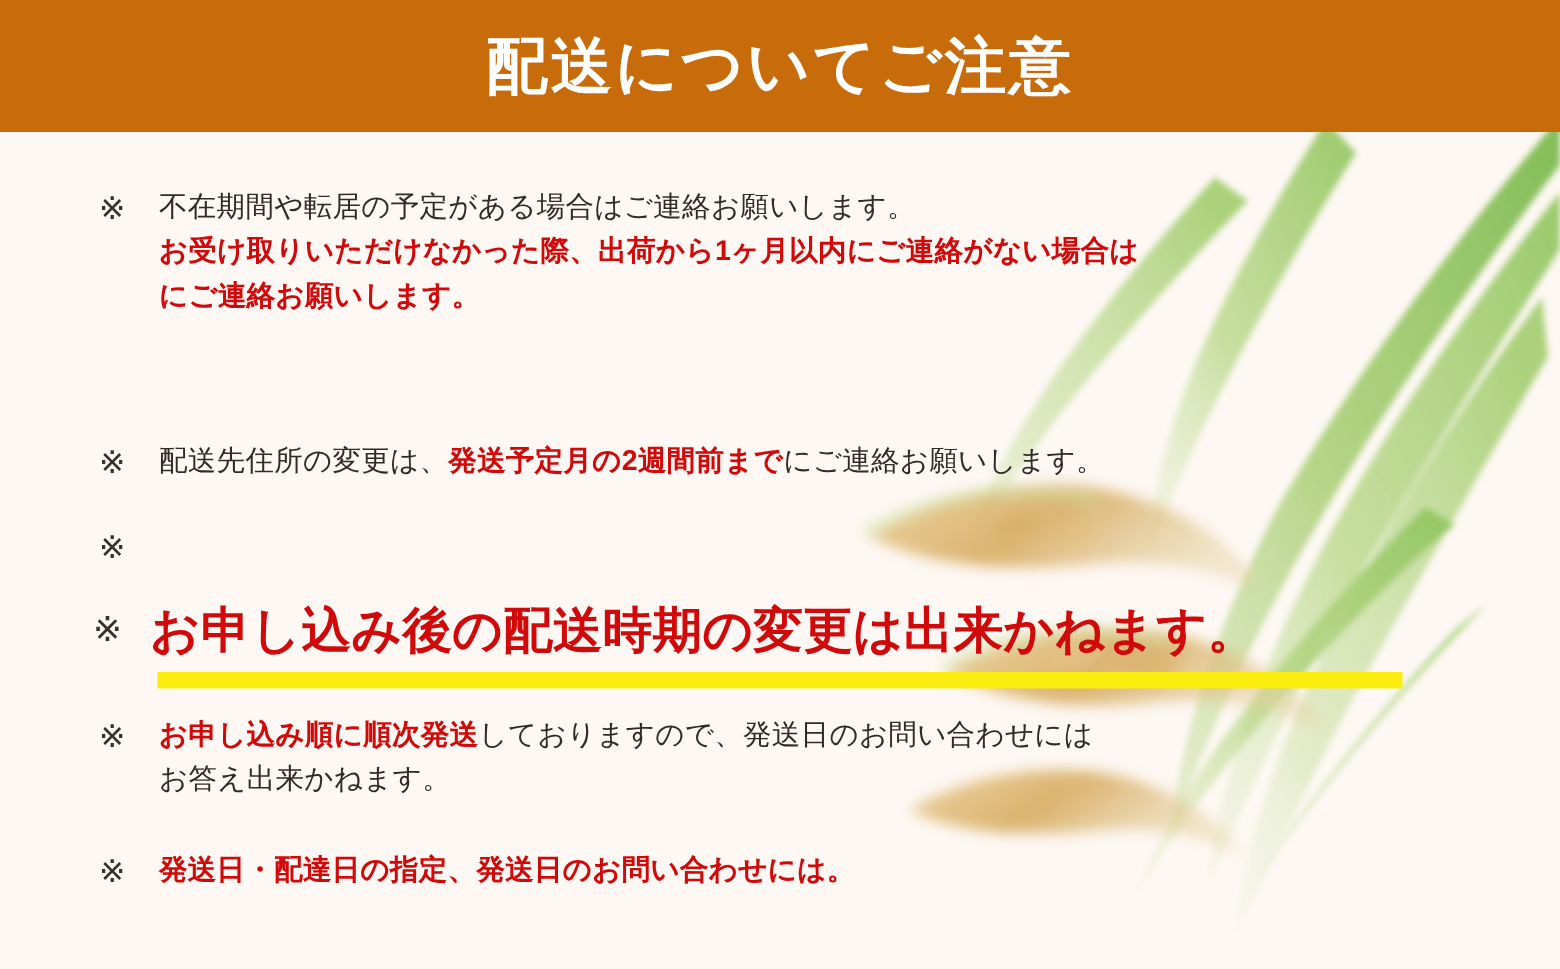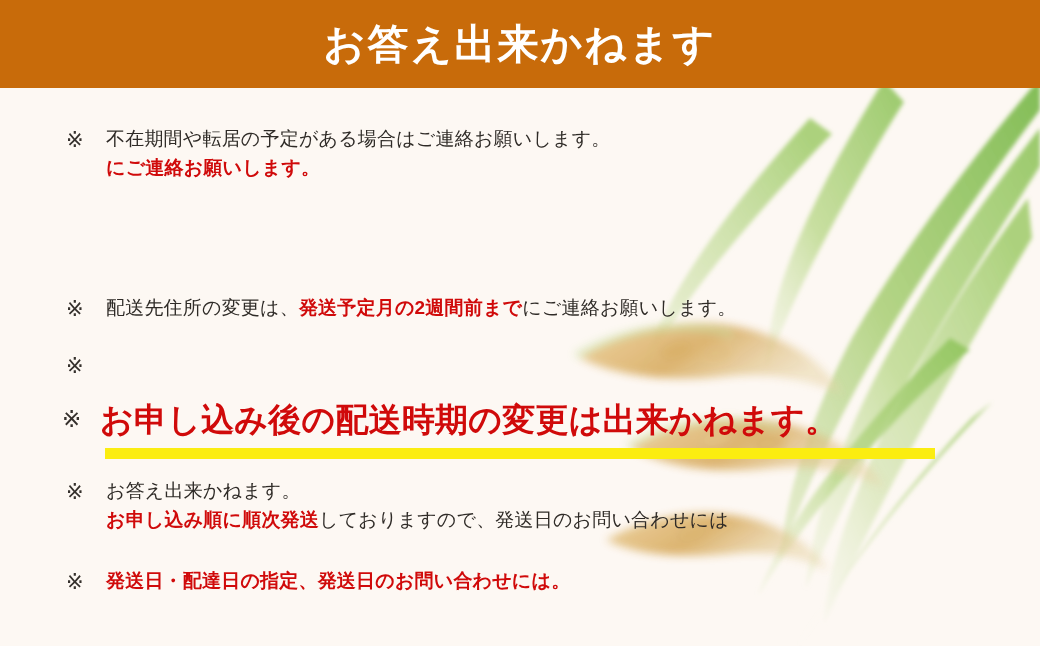--- a/index.html
+++ b/index.html
@@ -134,21 +134,21 @@
   #item-change         { top: 312px; }
   #item-order-sequence { top: 388px; }
   #item-no-date-spec   { top: 478px; }
 </style>
 </head>
 <body>
 
 <div id="notice-card" style="background: rgb(253, 248, 243);">
 
   <div id="notice-header" style="background: rgb(200, 107, 10);">
-    <div class="title">お答え出来かねます</div>
+    <div class="title">配送についてご注意</div>
   </div>
 
   <svg id="rice-illustration" viewBox="0 0 560 558" preserveAspectRatio="xMaxYMin slice" aria-hidden="true">
     <defs>
       <linearGradient id="leafA" x1="1" y1="0" x2="0" y2="1">
         <stop offset="0%" stop-color="#7cba4e" stop-opacity="0.95"></stop>
         <stop offset="55%" stop-color="#a8ce74" stop-opacity="0.85"></stop>
         <stop offset="100%" stop-color="#cde0a6" stop-opacity="0.45"></stop>
       </linearGradient>
       <linearGradient id="leafB" x1="1" y1="0" x2="0.1" y2="1">
@@ -208,20 +208,21 @@
       <ellipse cx="212" cy="446" rx="15" ry="8" fill="#d9b068" opacity="0.55" transform="rotate(-12 212 446)"></ellipse>
     </g>
   </svg>
 
   <div id="notice-body">
 
     <div class="notice-item" id="item-absence">
       <span class="mark">※</span>
       <div class="lines">
         <div class="line dark">不在期間や転居の予定がある場合はご連絡お願いします。</div>
+        <div class="line red">お受け取りいただけなかった際、出荷から1ヶ月以内にご連絡がない場合は</div>
         <div class="line red">にご連絡お願いします。</div>
       </div>
     </div>
 
     <div class="notice-item" id="item-address">
       <span class="mark">※</span>
       <div class="lines">
         <div class="line"><span class="dark">配送先住所の変更は、</span><span class="red">発送予定月の2週間前まで</span><span class="dark">にご連絡お願いします。</span></div>
       </div>
     </div>
@@ -233,22 +234,22 @@
     <div class="notice-item" id="item-change">
       <span class="mark">※</span>
       <div class="lines">
         <div class="line">お申し込み後の配送時期の変更は出来かねます。</div>
       </div>
     </div>
 
     <div class="notice-item" id="item-order-sequence">
       <span class="mark">※</span>
       <div class="lines">
+        <div class="line"><span class="red">お申し込み順に順次発送</span><span class="dark">しておりますので、発送日のお問い合わせには</span></div>
         <div class="line dark">お答え出来かねます。</div>
-        <div class="line"><span class="red">お申し込み順に順次発送</span><span class="dark">しておりますので、発送日のお問い合わせには</span></div>
       </div>
     </div>
 
     <div class="notice-item" id="item-no-date-spec">
       <span class="mark">※</span>
       <div class="lines">
         <div class="line red">発送日・配達日の指定、発送日のお問い合わせには。</div>
       </div>
     </div>
 

